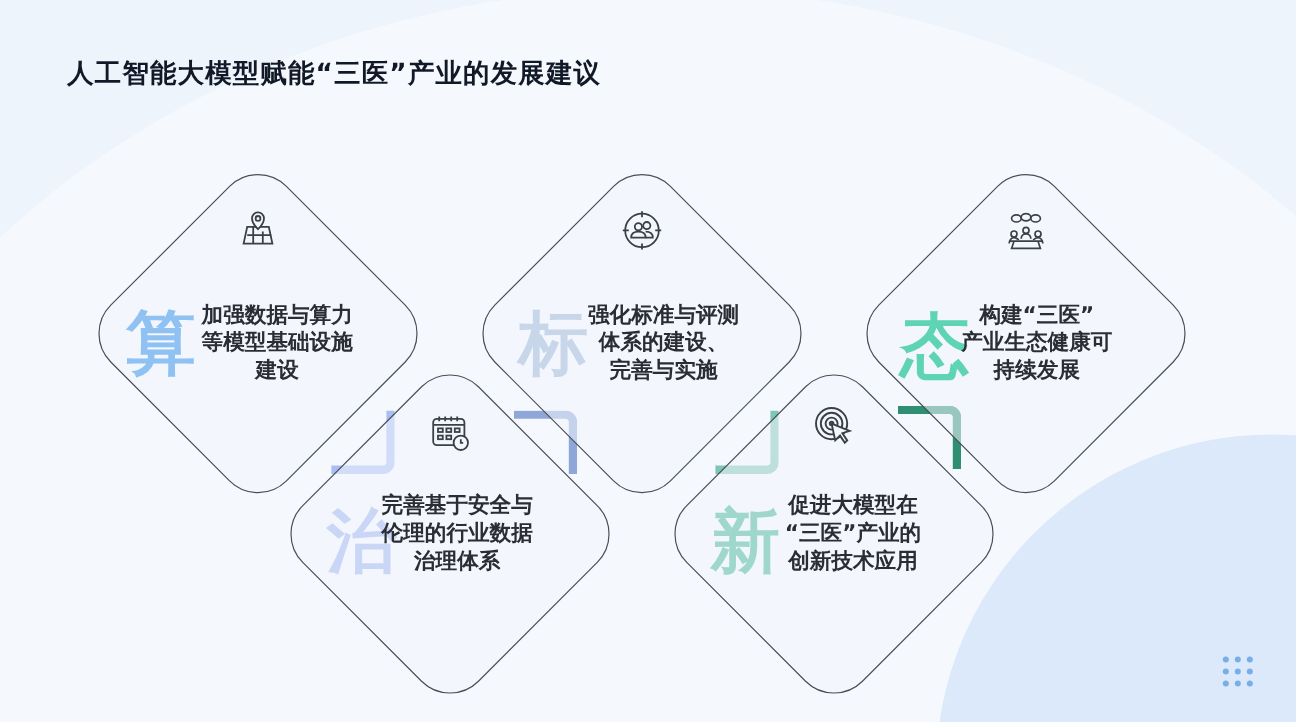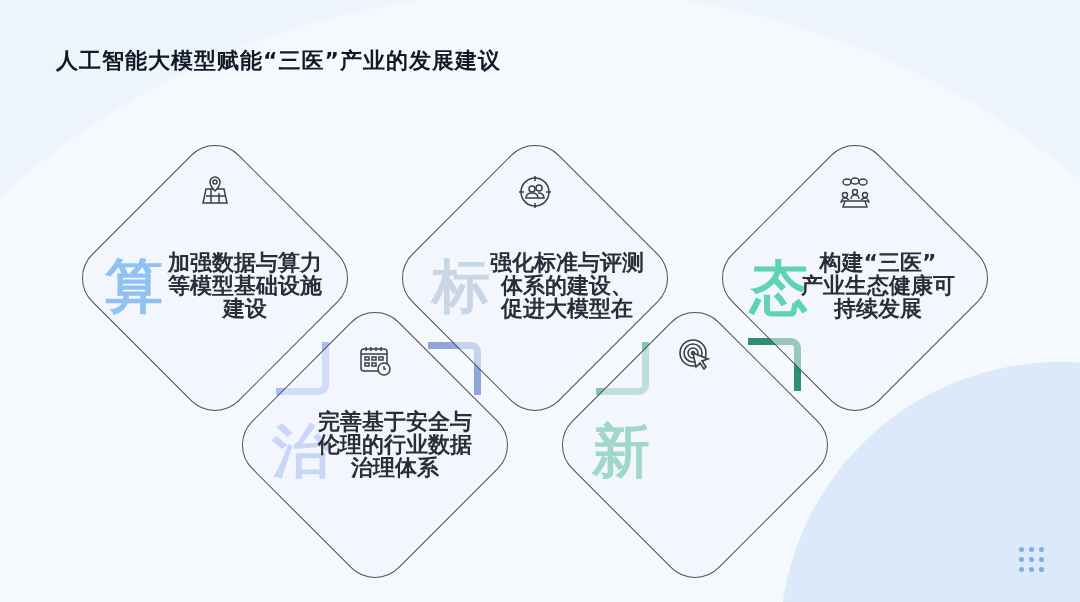--- a/index.html
+++ b/index.html
@@ -8,21 +8,21 @@
   .bg-blob{position:absolute;left:-200px;top:-10px;width:1500px;height:1300px;border-radius:50%;
     background:#f5f9fd;}
   .bg-corner{position:absolute;right:-260px;bottom:-320px;width:560px;height:560px;border-radius:50%;background:#dbe9fb;}
   .title{position:absolute;left:56px;top:46px;font-size:22px;font-weight:bold;color:#111827;letter-spacing:1px;}
   .diamond{position:absolute;width:206px;height:206px;border:1.6px solid #4a4f57;border-radius:34px;
     transform:rotate(45deg);background:rgba(240,246,253,0.55);}
   .connector{position:absolute;width:46px;height:46px;border:7px solid;border-left:none;border-bottom:none;border-radius:0 10px 0 0;}
   .card{position:absolute;width:290px;height:290px;}
   .icon{position:absolute;left:50%;transform:translateX(-50%);width:34px;height:34px;}
   .big{position:absolute;font-size:58px;font-weight:bold;line-height:1;}
-  .text{position:absolute;font-size:22px;font-weight:bold;color:#2a2d33;line-height:23px;text-align:center;white-space:pre;}
+  .text{position:absolute;font-size:18px;font-weight:bold;color:#2a2d33;line-height:23px;text-align:center;white-space:pre;}
   .dots{position:absolute;right:36px;bottom:30px;display:grid;grid-template-columns:repeat(3,5px);gap:5px;}
   .dots span{width:5px;height:5px;border-radius:50%;background:#7aaee6;}
 </style>
 </head>
 <body>
 
 <div class="bg-blob"></div>
 <div class="bg-corner"></div>
 
 <div class="title">人工智能大模型赋能“三医”产业的发展建议</div>
@@ -71,33 +71,36 @@
     <circle cx="17" cy="17" r="14"></circle>
       <path d="M17 1 V6 M17 28 V33 M1 17 H6 M28 17 H33"></path>
     <circle cx="14" cy="14" r="3"></circle>
       <path d="M8 23 c0 -4 3 -5 6 -5 s6 1 6 5 Z"></path>
     <circle cx="21" cy="13" r="3"></circle>
       <path d="M20 18 c3 0 6 1 6 5 H20"></path>
   </svg>
   <div class="big" style="left:42px;top:124px;color:#c8d6ea;">标</div>
   <div class="text" style="left:100px;top:118px;">强化标准与评测
 体系的建设、
-促进大模型在</div>
+完善与实施</div>
 </div>
 
 <div class="card" style="left:550px;top:300px;">
   <div class="diamond" style="left:41px;top:41px;"></div>
   <svg class="icon" style="top:38px" viewBox="0 0 34 34" fill="none" stroke="#3b3f46" stroke-width="1.6">
     <circle cx="15" cy="15" r="13"></circle>
       <circle cx="15" cy="15" r="9"></circle>
       <circle cx="15" cy="15" r="5"></circle>
       <circle cx="15" cy="15" r="1.5"></circle>
     <path d="M15 15 L30 21 L24 23 L28 29 L26 31 L22 25 L18 29 Z" fill="#f3f7fc"></path>
   </svg>
   <div class="big" style="left:42px;top:122px;color:#9fd8cb;">新</div>
+  <div class="text" style="left:104px;top:110px;">促进大模型在
+“三医”产业的
+创新技术应用</div>
 </div>
 
 <div class="card" style="left:710px;top:133px;">
   <div class="diamond" style="left:41px;top:41px;"></div>
   <svg class="icon" style="top:44px" viewBox="0 0 34 34" fill="none" stroke="#3b3f46" stroke-width="1.4">
     <ellipse cx="9" cy="5" rx="4" ry="3"></ellipse>
       <ellipse cx="17" cy="4" rx="4" ry="3"></ellipse>
       <ellipse cx="25" cy="5" rx="4" ry="3"></ellipse>
     <circle cx="17" cy="15" r="2.5"></circle>
       <path d="M13 22 c0 -3 2 -4 4 -4 s4 1 4 4"></path>

